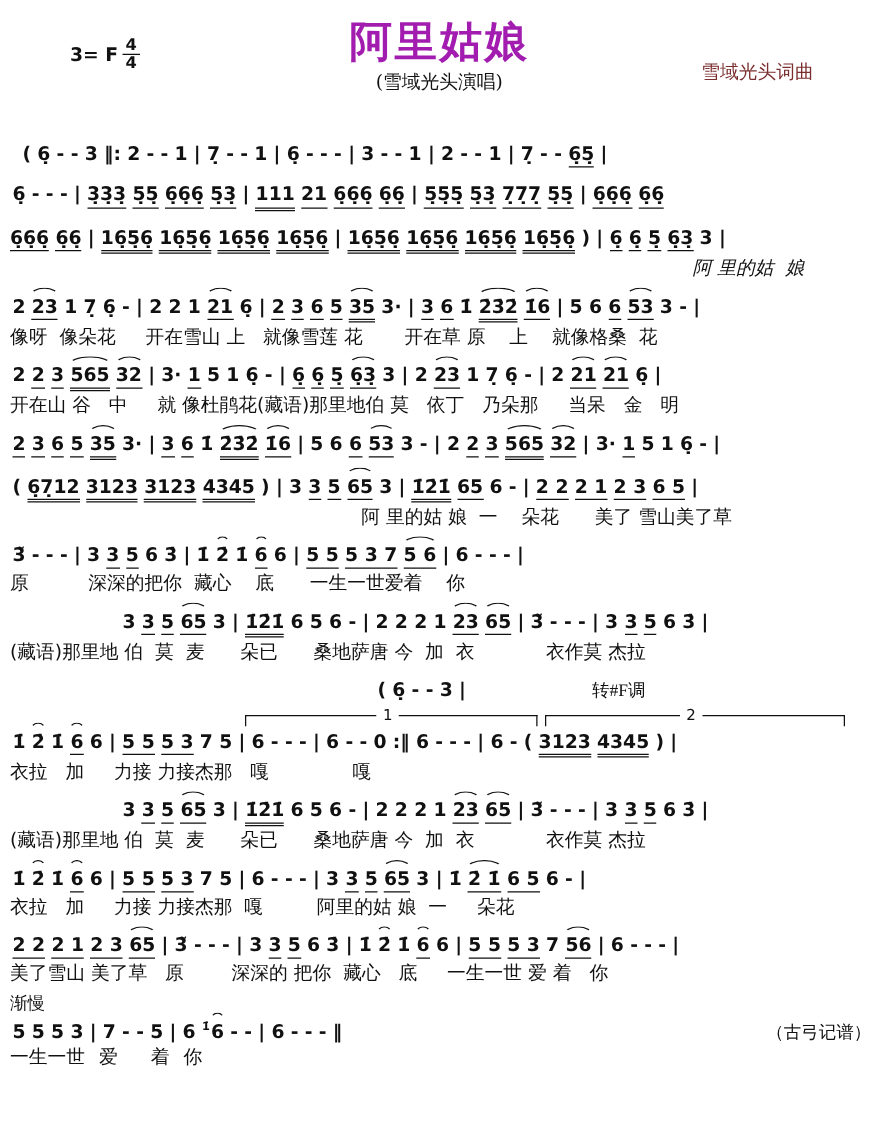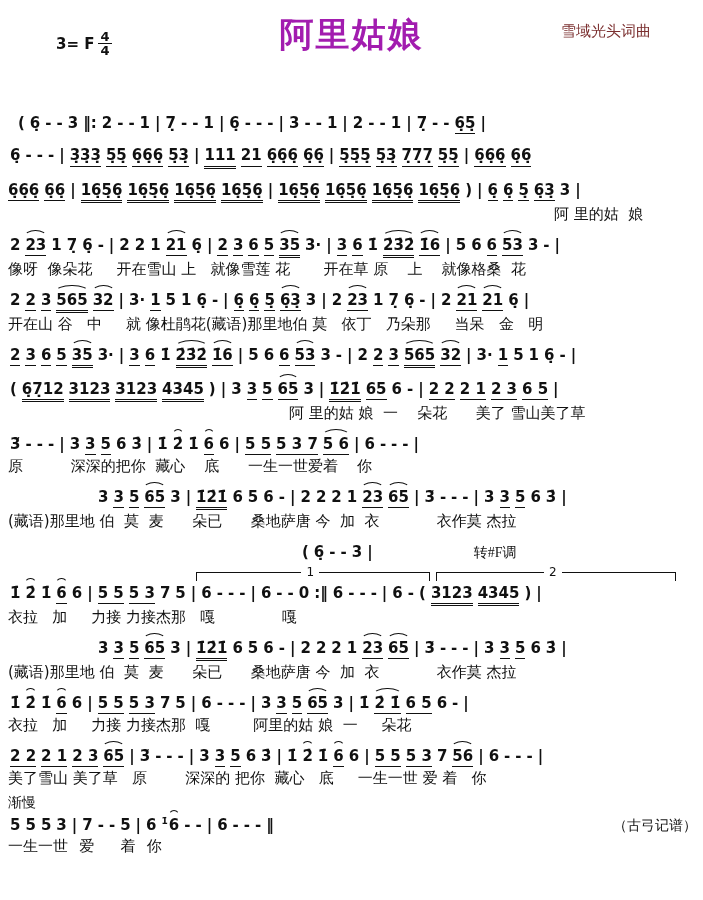--- a/index.html
+++ b/index.html
@@ -9,21 +9,21 @@
 
   
   .header{position:relative;text-align:center;height:86px;padding-top:12px;}
   .key-sig{position:absolute;left:50px;top:26px;font-size:15px;font-weight:700;
            display:flex;align-items:center;gap:4px;}
   .meter{display:inline-flex;flex-direction:column;line-height:1;font-size:13px;font-weight:700;}
   .meter .top{border-bottom:1px solid #111;padding:0 2px;}
   .meter .bot{padding:0 2px;}
   .title{font-size:34px;font-weight:700;color:#a21caf;letter-spacing:2px;line-height:1.1;}
   .subtitle{font-size:15px;margin-top:3px;font-family:"DejaVu Serif", serif;}
-  .credit{position:absolute;right:46px;top:18px;font-size:15px;color:#7a2e2e;
+  .credit{position:absolute;right:46px;top:44px;font-size:15px;color:#7a2e2e;
           font-family:Liberation Mono, monospace;}
 
   
   .music-line{display:flex;align-items:baseline;font-weight:700;font-size:15px;
               margin:13px 0 2px 0;white-space:pre;}
   .tok{position:relative;margin-right:5px;line-height:1.15;padding-bottom:1px;}
   .u1{border-bottom:1px solid #111;}
   .u2{border-bottom:3px double #111;}
   .arc::before{content:"";position:absolute;left:-1px;right:-1px;top:-7px;height:6px;
                border-top:1px solid #111;
@@ -50,28 +50,29 @@
 <div class="page">
   <div class="header">
     <div class="key-sig">
       <span>3= F</span>
       <span class="meter">
         <span class="top">4</span>
         <span class="bot">4</span>
       </span>
     </div>
     <div class="title">阿里姑娘</div>
+    <div class="subtitle">(雪域光头演唱)</div>
     <div class="credit">雪域光头词曲</div>
   </div>
 
   <div id="score">
       <div class="music-line" style="margin-left: 12px;"><span class="tok">(</span><span class="tok">6̣</span><span class="tok">-</span><span class="tok">-</span><span class="tok">3</span><span class="tok">‖:</span><span class="tok">2</span><span class="tok">-</span><span class="tok">-</span><span class="tok">1</span><span class="tok">|</span><span class="tok">7̣</span><span class="tok">-</span><span class="tok">-</span><span class="tok">1</span><span class="tok">|</span><span class="tok">6̣</span><span class="tok">-</span><span class="tok">-</span><span class="tok">-</span><span class="tok">|</span><span class="tok">3</span><span class="tok">-</span><span class="tok">-</span><span class="tok">1</span><span class="tok">|</span><span class="tok">2</span><span class="tok">-</span><span class="tok">-</span><span class="tok">1</span><span class="tok">|</span><span class="tok">7̣</span><span class="tok">-</span><span class="tok">-</span><span class="tok u1">6̣5̣</span><span class="tok">|</span></div>
       <div class="music-line" style="margin-left: 4px;"><span class="tok">6̣</span><span class="tok">-</span><span class="tok">-</span><span class="tok">-</span><span class="tok">|</span><span class="tok u1">3̣3̣3̣</span><span class="tok u1">5̣5̣</span><span class="tok u1">6̣6̣6̣</span><span class="tok u1">5̣3̣</span><span class="tok">|</span><span class="tok u2">111</span><span class="tok u1">21</span><span class="tok u1">6̣6̣6̣</span><span class="tok u1">6̣6̣</span><span class="tok">|</span><span class="tok u1">5̣5̣5̣</span><span class="tok u1">5̣3̣</span><span class="tok u1">7̣7̣7̣</span><span class="tok u1">5̣5̣</span><span class="tok">|</span><span class="tok u1">6̣6̣6̣</span><span class="tok u1">6̣6̣</span></div>
       <div class="music-line" style="margin-left: 2px;"><span class="tok u1">6̣6̣6̣</span><span class="tok u1">6̣6̣</span><span class="tok">|</span><span class="tok u2">16̣5̣6̣</span><span class="tok u2">16̣5̣6̣</span><span class="tok u2">16̣5̣6̣</span><span class="tok u2">16̣5̣6̣</span><span class="tok">|</span><span class="tok u2">16̣5̣6̣</span><span class="tok u2">16̣5̣6̣</span><span class="tok u2">16̣5̣6̣</span><span class="tok u2">16̣5̣6̣</span><span class="tok">)</span><span class="tok">|</span><span class="tok u1">6̣</span><span class="tok u1">6̣</span><span class="tok u1">5̣</span><span class="tok u1">6̣3̣</span><span class="tok">3</span><span class="tok">|</span></div>
-      <div class="lyrics-line" style="padding-left: 548px;">阿 里的姑  娘</div>
+      <div class="lyrics-line" style="padding-left: 548px; font-style: italic;">阿 里的姑  娘</div>
       <div class="music-line" style="margin-left: 4px;"><span class="tok">2</span><span class="tok u1 arc">23</span><span class="tok">1</span><span class="tok">7̣</span><span class="tok">6̣</span><span class="tok">-</span><span class="tok">|</span><span class="tok">2</span><span class="tok">2</span><span class="tok">1</span><span class="tok u1 arc">21</span><span class="tok">6̣</span><span class="tok">|</span><span class="tok u1">2</span><span class="tok u1">3</span><span class="tok u1">6</span><span class="tok u1">5</span><span class="tok u2 arc">35</span><span class="tok">3·</span><span class="tok">|</span><span class="tok u1">3</span><span class="tok u1">6</span><span class="tok">1̇</span><span class="tok u2 arc">2̇3̇2̇</span><span class="tok u1 arc">1̇6</span><span class="tok">|</span><span class="tok">5</span><span class="tok">6</span><span class="tok u1">6</span><span class="tok u1 arc">53</span><span class="tok">3</span><span class="tok">-</span><span class="tok">|</span></div>
       <div class="lyrics-line" style="padding-left: 2px;">像呀  像朵花     开在雪山 上   就像雪莲 花       开在草 原    上    就像格桑  花</div>
       <div class="music-line" style="margin-left: 4px;"><span class="tok">2</span><span class="tok u1">2</span><span class="tok u1">3</span><span class="tok u2 arc">565</span><span class="tok u1 arc">32</span><span class="tok">|</span><span class="tok">3·</span><span class="tok u1">1</span><span class="tok">5</span><span class="tok">1</span><span class="tok">6̣</span><span class="tok">-</span><span class="tok">|</span><span class="tok u1">6̣</span><span class="tok u1">6̣</span><span class="tok u1">5̣</span><span class="tok u1 arc">6̣3̣</span><span class="tok">3</span><span class="tok">|</span><span class="tok">2</span><span class="tok u1 arc">23</span><span class="tok">1</span><span class="tok">7̣</span><span class="tok">6̣</span><span class="tok">-</span><span class="tok">|</span><span class="tok">2</span><span class="tok u1 arc">21</span><span class="tok u1 arc">21</span><span class="tok">6̣</span><span class="tok">|</span></div>
       <div class="lyrics-line" style="padding-left: 2px;">开在山 谷   中     就 像杜鹃花(藏语)那里地伯 莫   依丁   乃朵那     当呆   金   明</div>
       <div class="music-line" style="margin-left: 4px;"><span class="tok u1">2</span><span class="tok u1">3</span><span class="tok u1">6</span><span class="tok u1">5</span><span class="tok u2 arc">35</span><span class="tok">3·</span><span class="tok">|</span><span class="tok u1">3</span><span class="tok u1">6</span><span class="tok">1̇</span><span class="tok u2 arc">2̇3̇2̇</span><span class="tok u1 arc">1̇6</span><span class="tok">|</span><span class="tok">5</span><span class="tok">6</span><span class="tok u1">6</span><span class="tok u1 arc">53</span><span class="tok">3</span><span class="tok">-</span><span class="tok">|</span><span class="tok">2</span><span class="tok u1">2</span><span class="tok u1">3</span><span class="tok u2 arc">565</span><span class="tok u1 arc">32</span><span class="tok">|</span><span class="tok">3·</span><span class="tok u1">1</span><span class="tok">5</span><span class="tok">1</span><span class="tok">6̣</span><span class="tok">-</span><span class="tok">|</span></div>
       <div class="music-line" style="margin-left: 4px;"><span class="tok">(</span><span class="tok u2">6̣7̣12</span><span class="tok u2">3123</span><span class="tok u2">3123</span><span class="tok u2">4345</span><span class="tok">)</span><span class="tok">|</span><span class="tok">3</span><span class="tok u1">3</span><span class="tok u1">5</span><span class="tok u1 arc">65</span><span class="tok">3</span><span class="tok">|</span><span class="tok u2">1̇2̇1̇</span><span class="tok u1">65</span><span class="tok">6</span><span class="tok">-</span><span class="tok">|</span><span class="tok u1">2 2</span><span class="tok u1">2 1</span><span class="tok u1">2 3</span><span class="tok u1">6 5</span><span class="tok">|</span></div>
       <div class="lyrics-line" style="padding-left: 283px;">阿 里的姑 娘  一    朵花      美了 雪山美了草</div>
       <div class="music-line" style="margin-left: 4px;"><span class="tok">3̃</span><span class="tok">-</span><span class="tok">-</span><span class="tok">-</span><span class="tok">|</span><span class="tok">3</span><span class="tok u1">3</span><span class="tok u1">5</span><span class="tok">6</span><span class="tok">3̇</span><span class="tok">|</span><span class="tok">1̇</span><span class="tok arc">2̇</span><span class="tok">1̇</span><span class="tok u1 arc">6</span><span class="tok">6</span><span class="tok">|</span><span class="tok u1">5 5</span><span class="tok u1">5 3 7</span><span class="tok u1 arc">5 6</span><span class="tok">|</span><span class="tok">6</span><span class="tok">-</span><span class="tok">-</span><span class="tok">-</span><span class="tok">|</span></div>
       <div class="lyrics-line" style="padding-left: 2px;">原          深深的把你  藏心    底      一生一世爱着    你</div>
       <div class="music-line" style="margin-left: 92px;"><span class="tok">3</span><span class="tok u1">3</span><span class="tok u1">5</span><span class="tok u1 arc">65</span><span class="tok">3</span><span class="tok">|</span><span class="tok u2">1̇2̇1̇</span><span class="tok">6</span><span class="tok">5</span><span class="tok">6</span><span class="tok">-</span><span class="tok">|</span><span class="tok">2</span><span class="tok">2</span><span class="tok">2</span><span class="tok">1</span><span class="tok u1 arc">23</span><span class="tok u1 arc">65</span><span class="tok">|</span><span class="tok">3̃</span><span class="tok">-</span><span class="tok">-</span><span class="tok">-</span><span class="tok">|</span><span class="tok">3</span><span class="tok u1">3</span><span class="tok u1">5</span><span class="tok">6</span><span class="tok">3̇</span><span class="tok">|</span></div>

